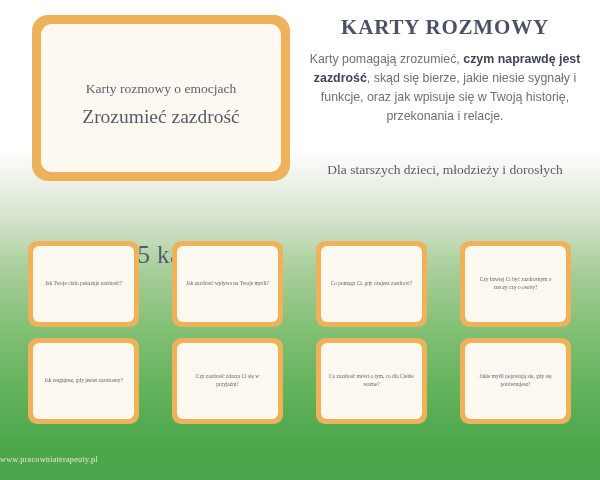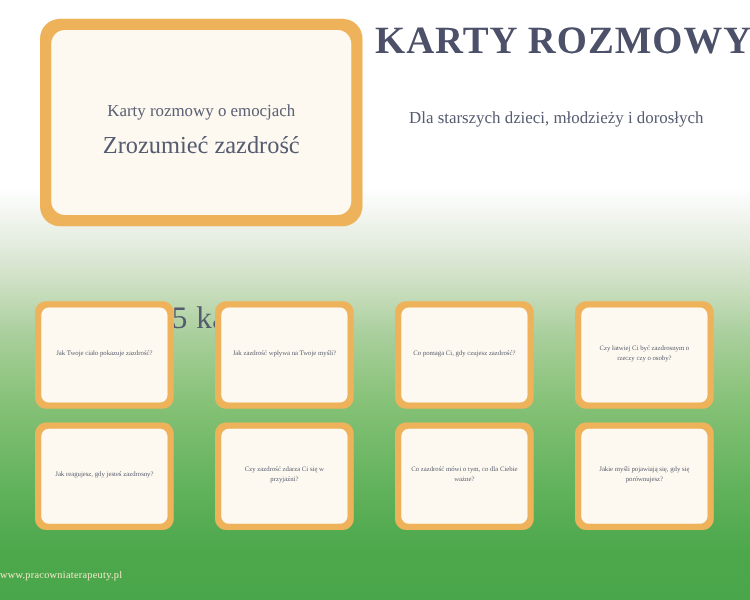--- a/index.html
+++ b/index.html
@@ -78,21 +78,21 @@
   
   .header-col {
     position: absolute;
     left: 300px;
     top: 16px;
     width: 290px;
     text-align: center;
   }
   .main-title {
     font-family: "Liberation Serif", serif;
-    font-size: 31px;
+    font-size: 21px;
     letter-spacing: 0.8px;
     color: #4c5169;
     line-height: 1.05;
     margin: 0 0 12px 0;
     white-space: nowrap;
   }
   .lede {
     font-family: "Liberation Sans", sans-serif;
     font-size: 12.4px;
     line-height: 1.52;
@@ -183,20 +183,21 @@
 
   <div class="hero-card">
     <div class="hero-card-inner">
       <div class="hero-eyebrow">Karty rozmowy o emocjach</div>
       <div class="hero-title">Zrozumieć zazdrość</div>
     </div>
   </div>
 
   <div class="header-col">
     <h1 class="main-title">KARTY ROZMOWY</h1>
+    <p class="lede"><span>Karty pomagają zrozumieć, </span><b>czym naprawdę jest zazdrość</b><span>, skąd się bierze, jakie niesie sygnały i funkcje, oraz jak wpisuje się w Twoją historię, przekonania i relacje.</span></p>
     <div class="audience">Dla starszych dzieci, młodzieży i dorosłych</div>
   </div>
 
   <div class="count-badge">55 kart</div>
 
   <div class="card-grid">
     <div class="mini-card">
       <div class="mini-card-inner">
         <div class="mini-card-text">Jak Twoje ciało pokazuje zazdrość?</div>
       </div>

